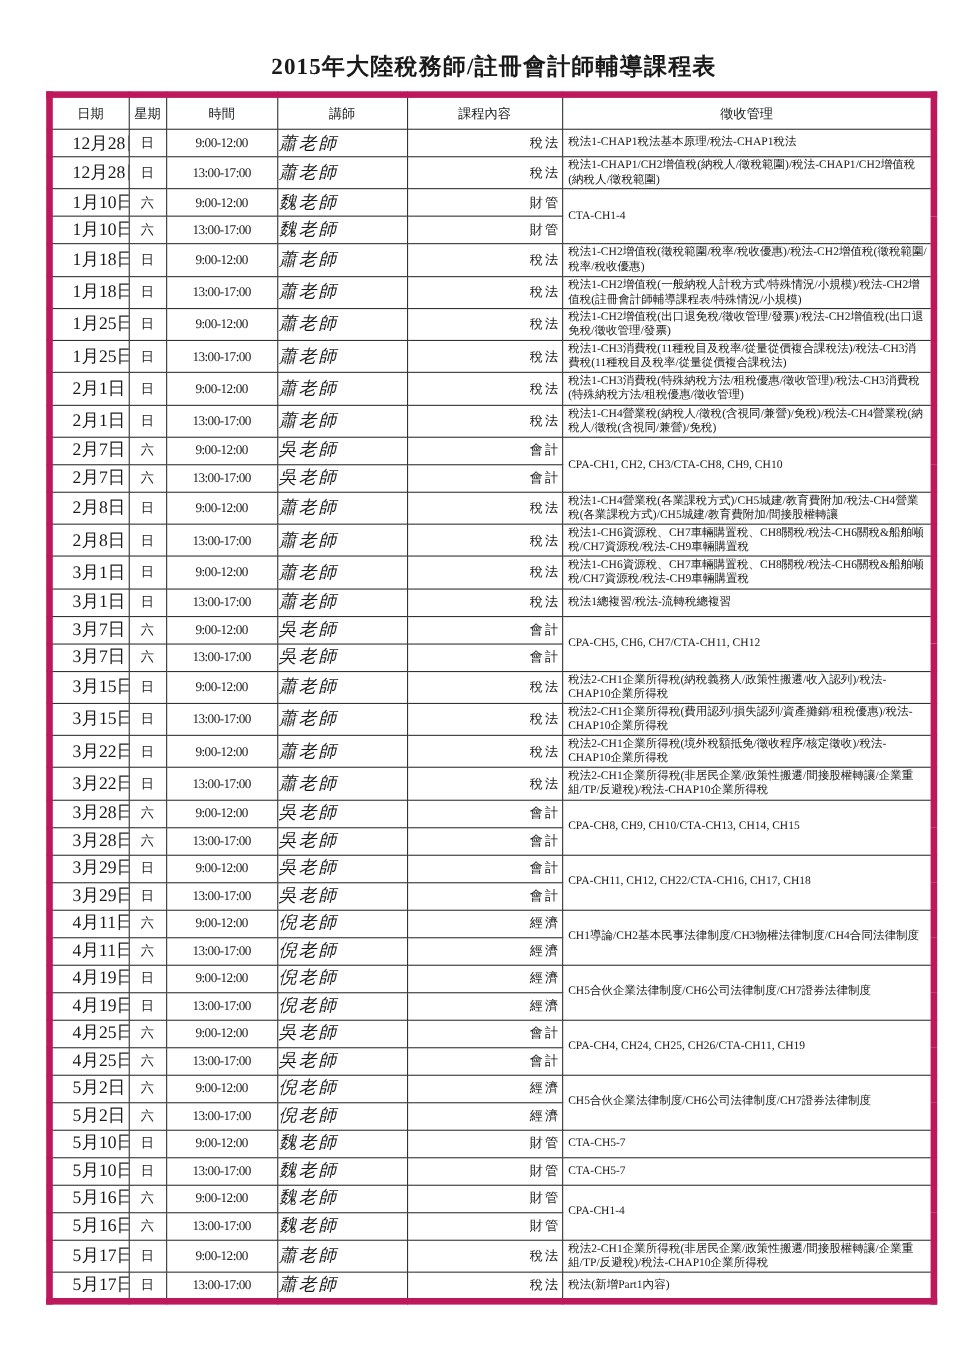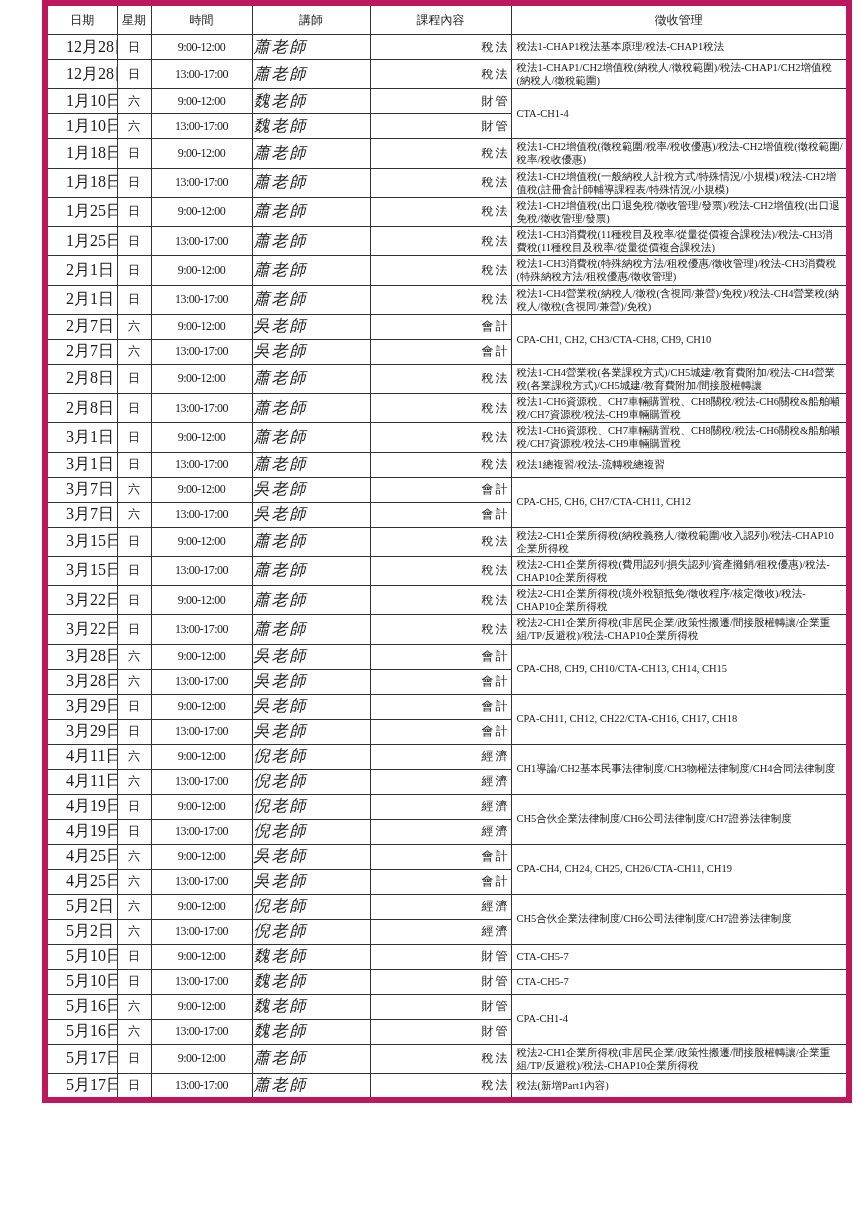--- a/index.html
+++ b/index.html
@@ -47,20 +47,21 @@
   td.c-progress{
     font-size:10.5px;line-height:1.25;
     text-align:left;padding:1px 3px 1px 5px;margin-top:41px;
   }
 </style>
 </head>
 <body>
 
 <div class="page">
 
+  <div class="doc-title">2015年大陸稅務師/註冊會計師輔導課程表</div>
 
   <table class="schedule">
     <colgroup>
       <col class="w-date">
         <col class="w-day">
         <col class="w-time">
       <col class="w-teacher">
         <col class="w-course">
         <col class="w-progress">
     </colgroup>
@@ -215,21 +216,21 @@
           <td class="c-time">13:00-17:00</td>
           <td class="c-teacher">吳老師</td>
           <td class="c-course">會計</td>
         </tr>
         <tr>
           <td class="c-date">3月15日</td>
           <td class="c-day">日</td>
           <td class="c-time">9:00-12:00</td>
           <td class="c-teacher">蕭老師</td>
           <td class="c-course">稅法</td>
-          <td class="c-progress">稅法2-CH1企業所得稅(納稅義務人/徵稅範圍/收入認列)/稅法-CHAP10企業所得稅</td>
+          <td class="c-progress">稅法2-CH1企業所得稅(納稅義務人/政策性搬遷/收入認列)/稅法-CHAP10企業所得稅</td>
         </tr>
         <tr>
           <td class="c-date">3月15日</td>
           <td class="c-day">日</td>
           <td class="c-time">13:00-17:00</td>
           <td class="c-teacher">蕭老師</td>
           <td class="c-course">稅法</td>
           <td class="c-progress">稅法2-CH1企業所得稅(費用認列/損失認列/資產攤銷/租稅優惠)/稅法-CHAP10企業所得稅</td>
         </tr>
         <tr>

